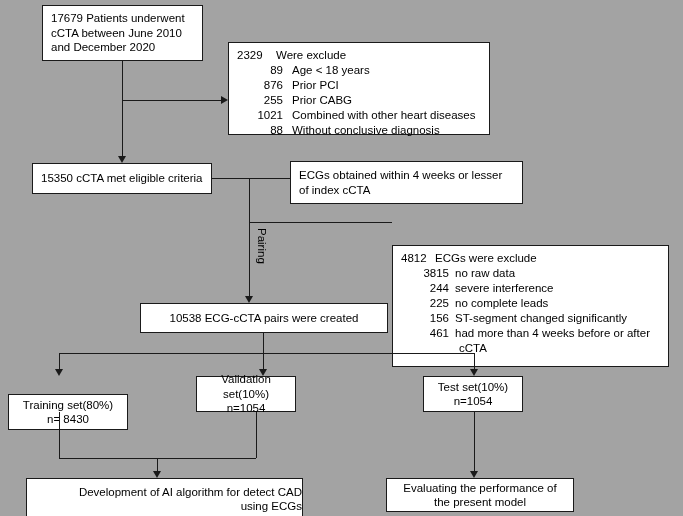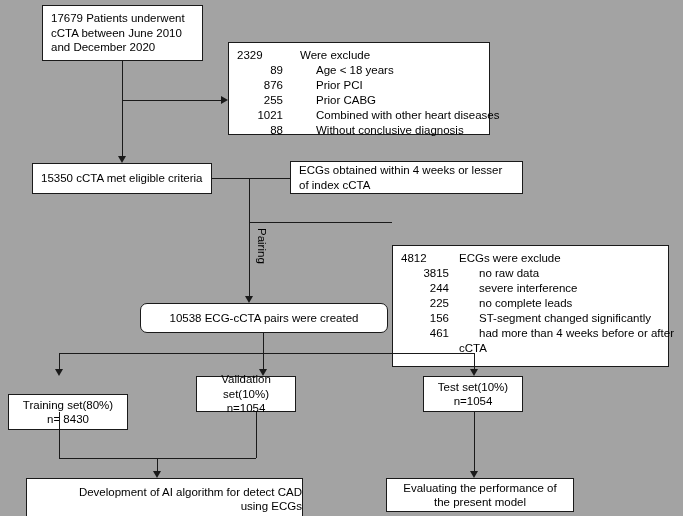--- a/index.html
+++ b/index.html
@@ -43,21 +43,20 @@
     padding-left: 8px;
   }
   .box-list {
     padding: 5px 4px 5px 8px;
   }
   .listrow {
     display: flex;
     align-items: flex-start;
     line-height: 15px;
     white-space: nowrap;
-    gap: 24px;
   }
   .listrow .num {
     display: inline-block;
     text-align: right;
     flex: 0 0 auto;
   }
   .listrow .txt {
     display: inline-block;
     flex: 1 1 auto;
   }
@@ -142,21 +141,21 @@
     <div class="listrow sub-row">
       <span class="num">88</span>
       <span class="txt">Without conclusive diagnosis</span>
     </div>
   </div>
 
   <div class="box box-left" style="left:32px; top:163px; width:180px; height:31px;">
     <span class="l1">15350 cCTA met eligible criteria</span>
   </div>
 
-  <div class="box box-left" style="left:290px; top:161px; width:233px; height:33px;">
+  <div class="box box-left" style="left:290px; top:161px; width:233px; height:43px;">
     <span class="l1">ECGs obtained within 4 weeks or lesser</span>
     <span class="l1">of index cCTA</span>
   </div>
 
   <div class="box box-list" style="left:392px; top:205px; width:277px; height:122px;margin-top:40px;">
     <div class="listrow e2-head">
       <span class="num">4812</span>
       <span class="txt">ECGs were exclude</span>
     </div>
     <div class="listrow e2-sub">
@@ -175,21 +174,21 @@
       <span class="num">156</span>
       <span class="txt">ST-segment  changed significantly</span>
     </div>
     <div class="listrow e2-sub">
       <span class="num">461</span>
       <span class="txt">had more than 4 weeks before or after</span>
     </div>
     <div class="e2-cont">cCTA</div>
   </div>
 
-  <div class="box box-center" style="left:140px; top:303px; width:248px; height:30px;border-radius:7px;">
+  <div class="box box-center" style="left:140px; top:303px; width:248px; height:30px;">
     <span class="l1">10538   ECG-cCTA  pairs were created</span>
   </div>
 
   <div class="box box-center" style="left:8px; top:394px; width:120px; height:36px;">
     <span class="l1">Training set(80%)</span>
     <span class="l1">n= 8430</span>
   </div>
 
   <div class="box box-center" style="left:196px; top:376px; width:100px; height:36px;">
     <span class="l1">Validation set(10%)</span>

